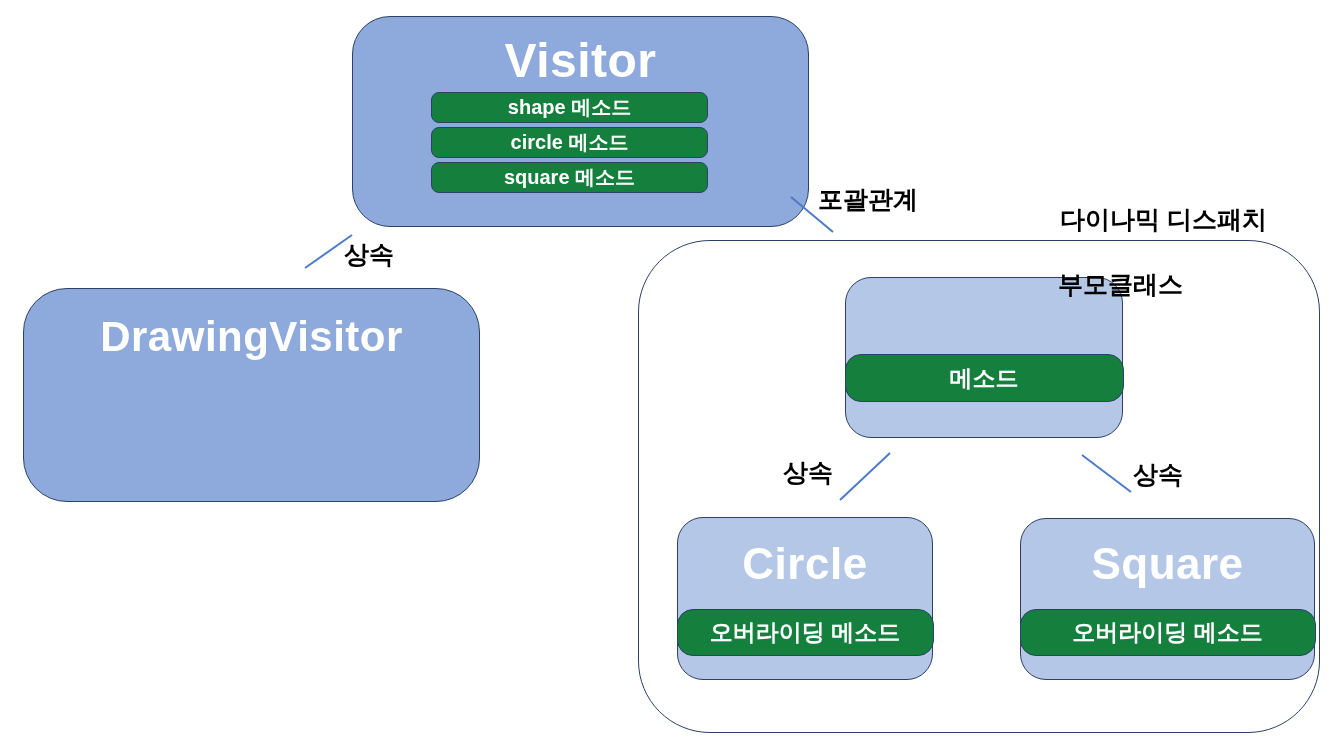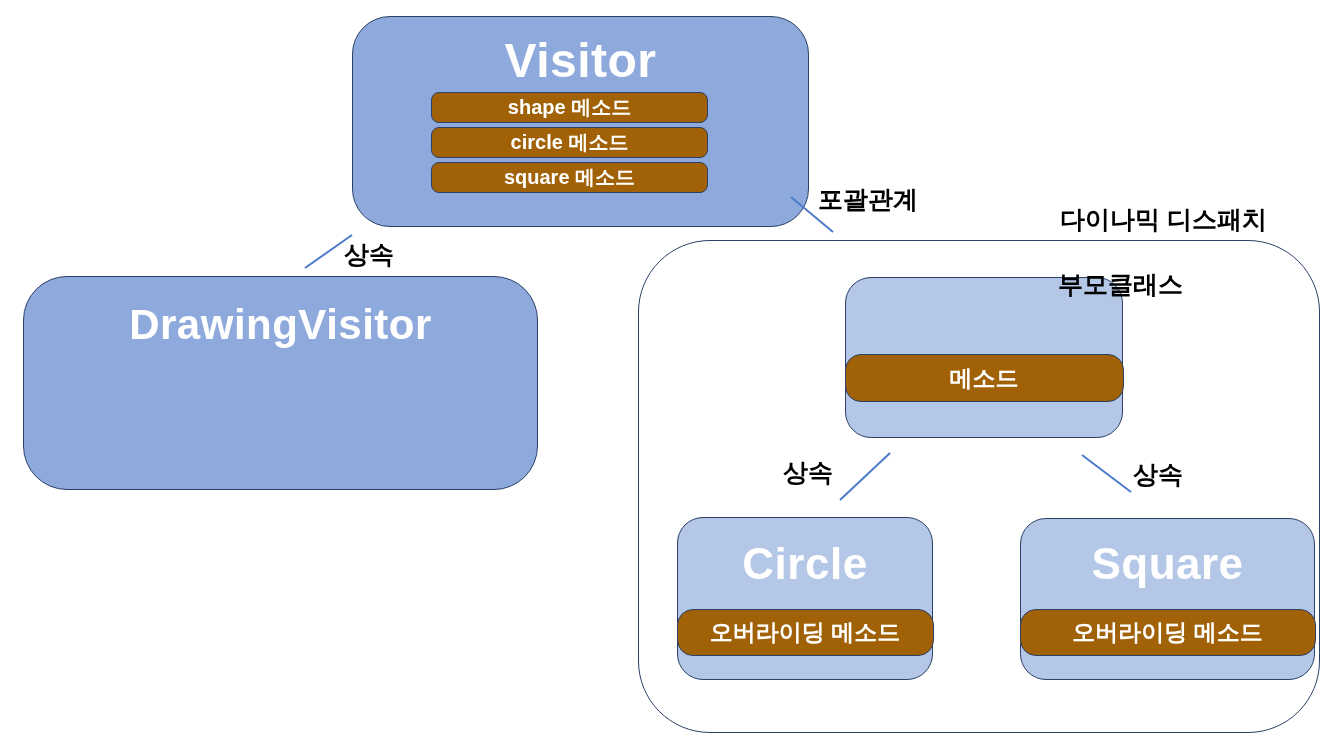--- a/index.html
+++ b/index.html
@@ -31,21 +31,21 @@
     color: #ffffff;
     font-weight: bold;
     line-height: 1;
     letter-spacing: 0.5px;
     white-space: nowrap;
   }
 
   .method-bar {
     position: absolute;
     box-sizing: border-box;
-    background: #a16207;
+    background: #15803d;
     border: 1.2px solid #2B4168;
     color: #ffffff;
     font-weight: bold;
     text-align: center;
     white-space: nowrap;
     overflow: hidden;
   }
 
   
   .group-container {
@@ -76,21 +76,21 @@
 
   
   #visitor-box        { left: 352px; top: 16px;  width: 457px; height: 211px; border-radius: 38px; }
   #visitor-title      { top: 20px;  font-size: 48px; }
   .visitor-bar        { left: 78px; width: 277px; height: 31px; border-radius: 8px;
                         font-size: 20px; line-height: 29px; }
   #visitor-bar-0      { top: 75px; }
   #visitor-bar-1      { top: 110px; }
   #visitor-bar-2      { top: 145px; }
 
-  #drawing-visitor-box   { left: 23px; top: 276px; width: 515px; height: 214px; border-radius: 44px; }
+  #drawing-visitor-box   { left: 23px; top: 288px; width: 457px; height: 214px; border-radius: 44px; }
   #drawing-visitor-title { top: 27px; font-size: 42px; }
 
   #dispatch-container { left: 638px; top: 240px; width: 682px; height: 493px; }
 
   #shape-box    { left: 845px;  top: 277px; width: 278px; height: 161px; border-radius: 26px; }
   #shape-title  { top: 21px; font-size: 44px; }
   #shape-bar    { left: -1.5px; right: -1.5px; top: 76px; height: 48px; border-radius: 16px;
                   font-size: 23px; line-height: 46px; }
 
   #circle-box   { left: 677px;  top: 517px; width: 256px; height: 163px; border-radius: 26px; }

